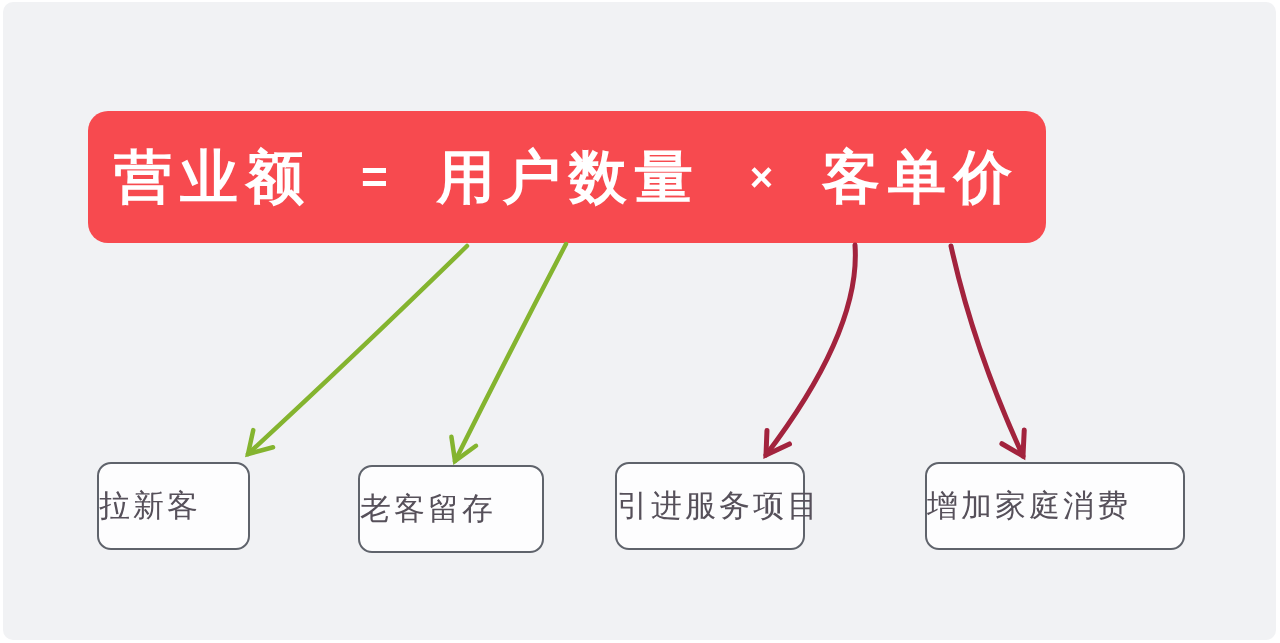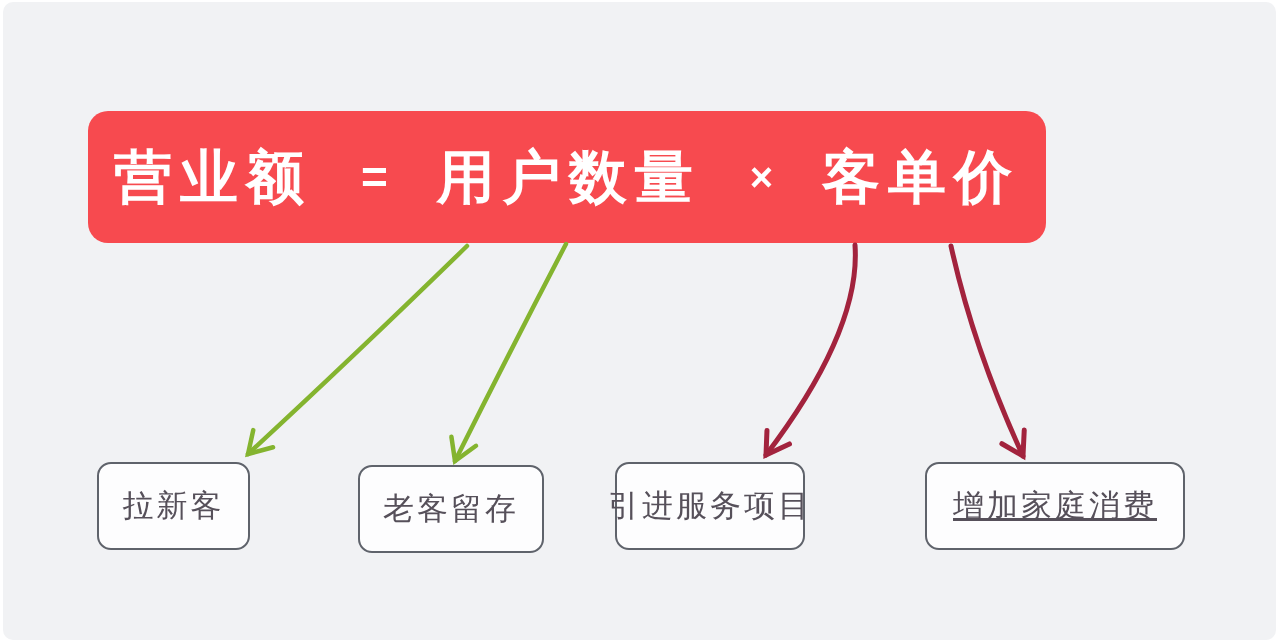--- a/index.html
+++ b/index.html
@@ -45,28 +45,28 @@
   svg.arrows{position:absolute;left:0;top:0;width:1280px;height:643px;}
   .arrow-green{stroke:var(--green-arrow);}
   .arrow-red{stroke:var(--red-arrow);}
   .shaft{fill:none;stroke-linecap:round;}
   
   .node{
     position:absolute;height:88px;box-sizing:border-box;
     background:var(--box-bg);
     border:2.5px solid var(--box-border);
     border-radius:14px;
-    display:flex;align-items:center;justify-content:center;
+    display:flex;align-items:center;
     color:var(--box-text);
     font-size:31px;letter-spacing:3px;white-space:nowrap;
   }
   .node-1{left:97px;top:462px;width:153px;}
   .node-2{left:358px;top:465px;width:186px;}
   .node-3{left:615px;top:462px;width:190px;}
-  .node-4{left:925px;top:462px;width:260px;text-decoration:underline;}
+  .node-4{left:925px;top:462px;width:260px;}
 </style>
 </head>
 <body>
 
 <div class="stage">
   <div class="canvas"></div>
 
   <div class="banner">
     <span class="term">营业额</span>
     <span class="op-eq">=</span>

